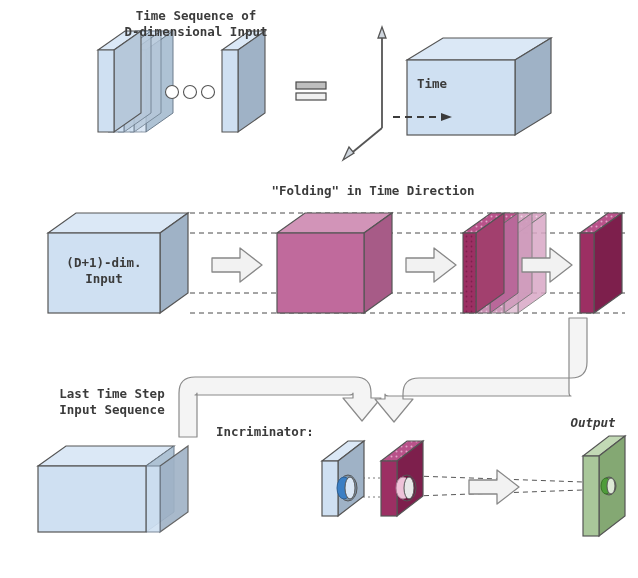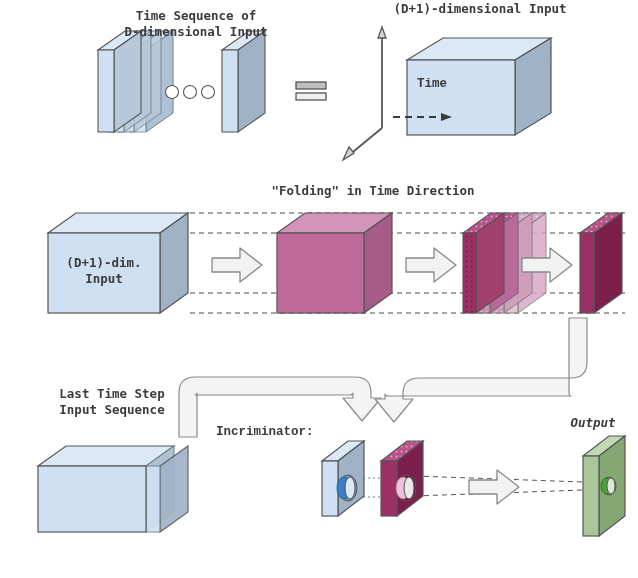--- a/index.html
+++ b/index.html
@@ -26,21 +26,21 @@
     position: absolute;
     font-family: "DejaVu Sans Mono", "Liberation Mono", monospace;
     font-size: 12.5px;
     font-weight: bold;
     color: #3b3b3b;
     letter-spacing: 0px;
     line-height: 16px;
     white-space: pre;
   }
   .lbl.center { text-align: center; }
-  .lbl.left { text-align: center; font-family: Liberation Mono, monospace; }
+  .lbl.left { text-align: center; }
 </style>
 </head>
 <body>
 
 <div id="stage">
 
   <svg width="638" height="578" viewBox="0 0 638 578">
     <defs>
       <pattern id="dotsDark" width="5" height="5" patternUnits="userSpaceOnUse">
         <rect width="5" height="5" fill="#9c2f63"></rect>
@@ -269,21 +269,20 @@
       <rect x="583" y="456" width="16" height="80" fill="#a9c79a" stroke="#555555" stroke-width="1.2"></rect>
       <ellipse cx="609" cy="486" rx="7" ry="9" fill="#6d8f5d" stroke="#555555" stroke-width="1"></ellipse>
       <ellipse cx="606" cy="486" rx="5" ry="8" fill="#4e9c3a" stroke="#3a7329" stroke-width="1"></ellipse>
       <ellipse cx="611" cy="486" rx="4" ry="8" fill="#dde9d6" stroke="#555555" stroke-width="1"></ellipse>
     </g>
   </svg>
 
   <div class="lbl center" style="left:96px; top:8px; width:200px;">Time Sequence of
 D-dimensional Input</div>
 
-  <div class="lbl center" style="left:370px; top:1px; width:220px;">(D+1)-dimensional Input</div>
 
   <div class="lbl left" style="left:417px; top:76px;">Time</div>
 
 
   <div class="lbl center" style="left:228px; top:183px; width:290px;">"Folding" in Time Direction</div>
 
   <div class="lbl center" style="left:50px; top:255px; width:108px;text-align:center;">(D+1)-dim.
 Input</div>
 
   <div class="lbl center" style="left:44px; top:386px; width:136px;">Last Time Step

